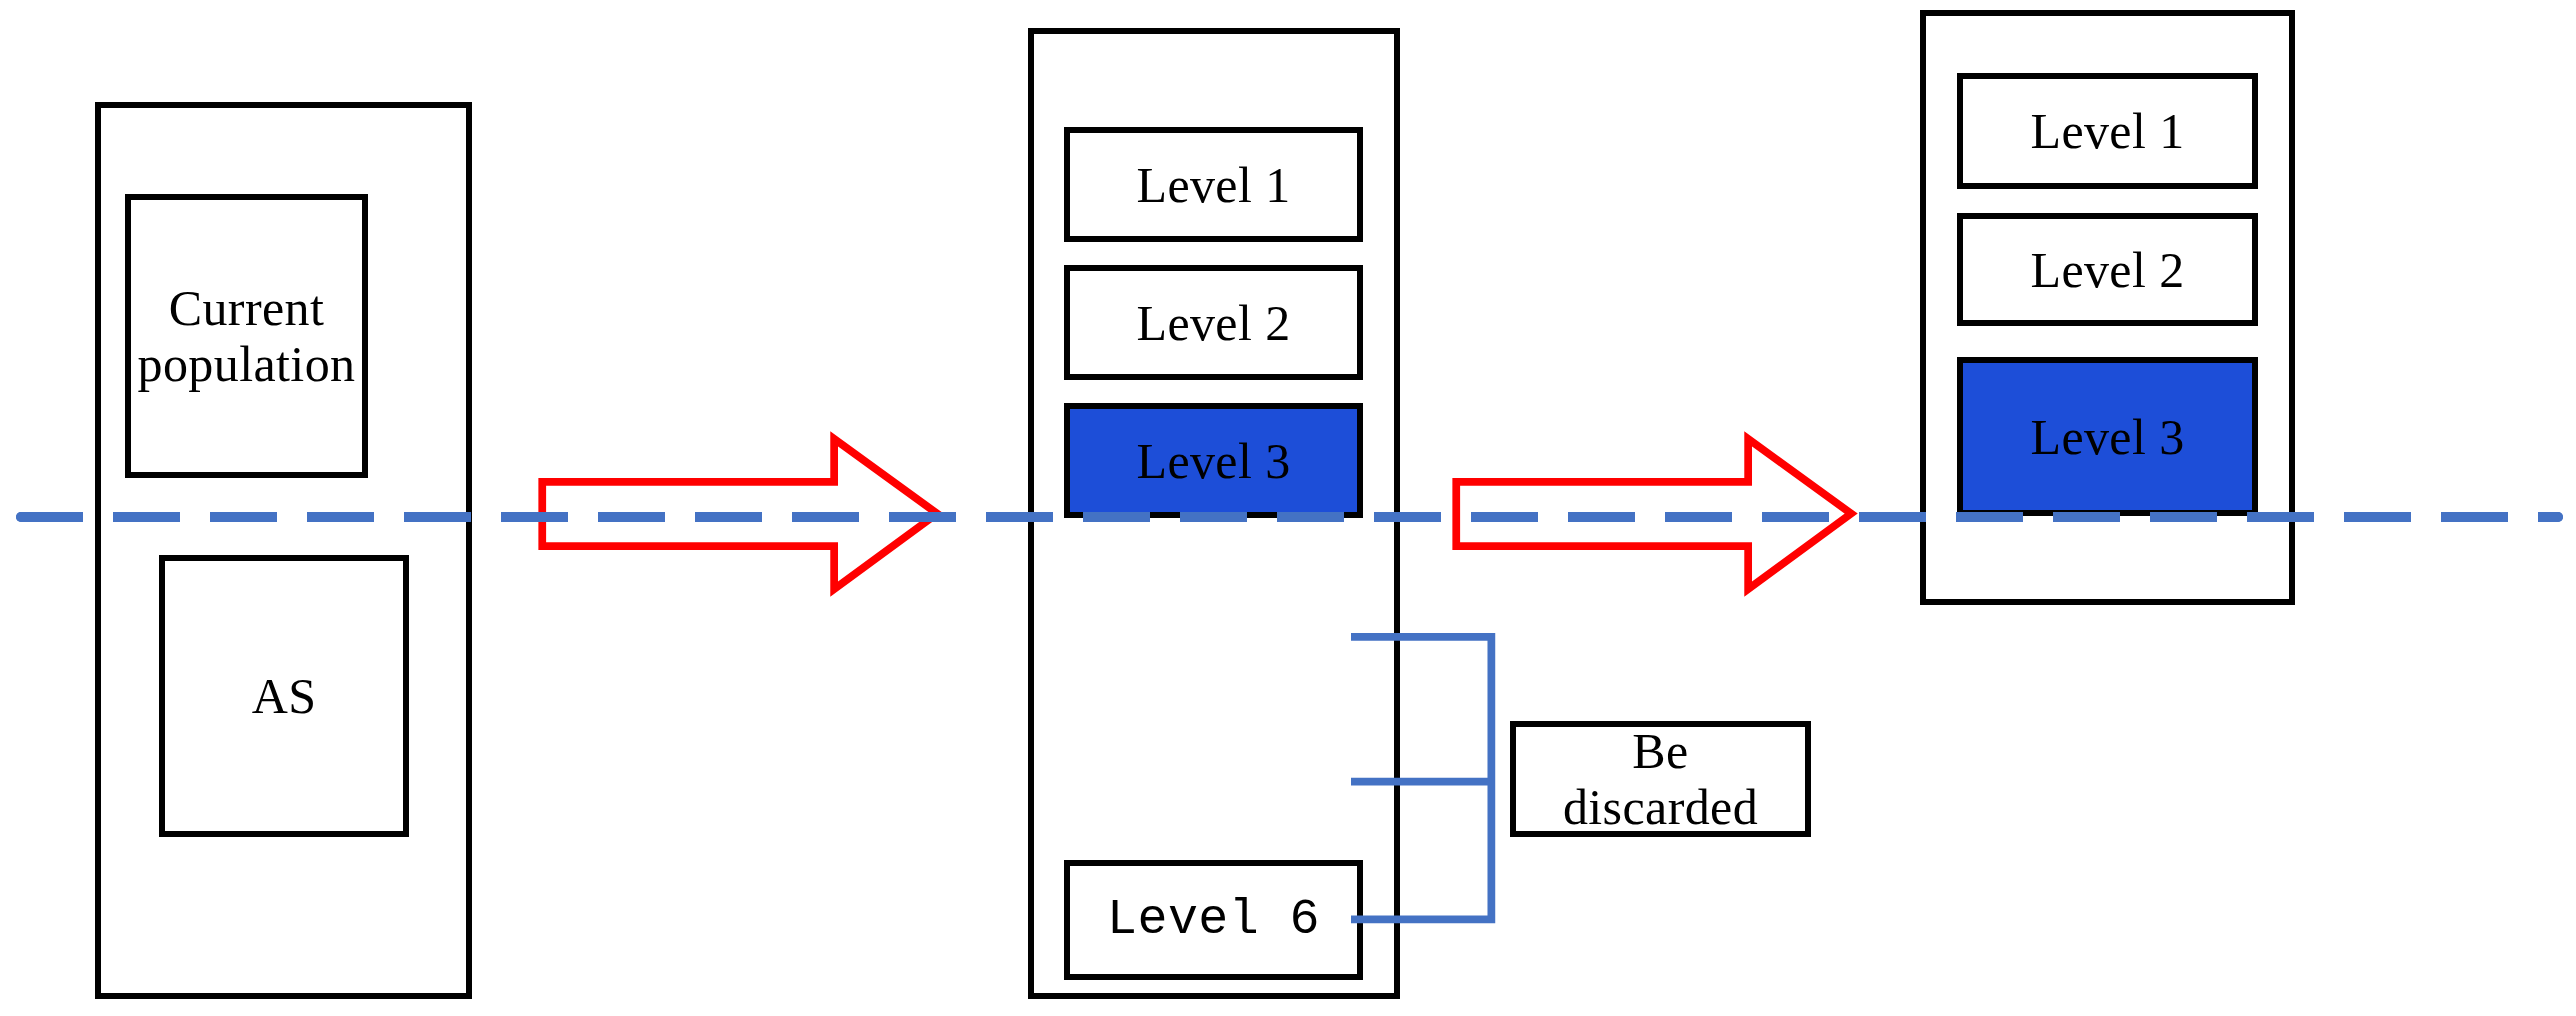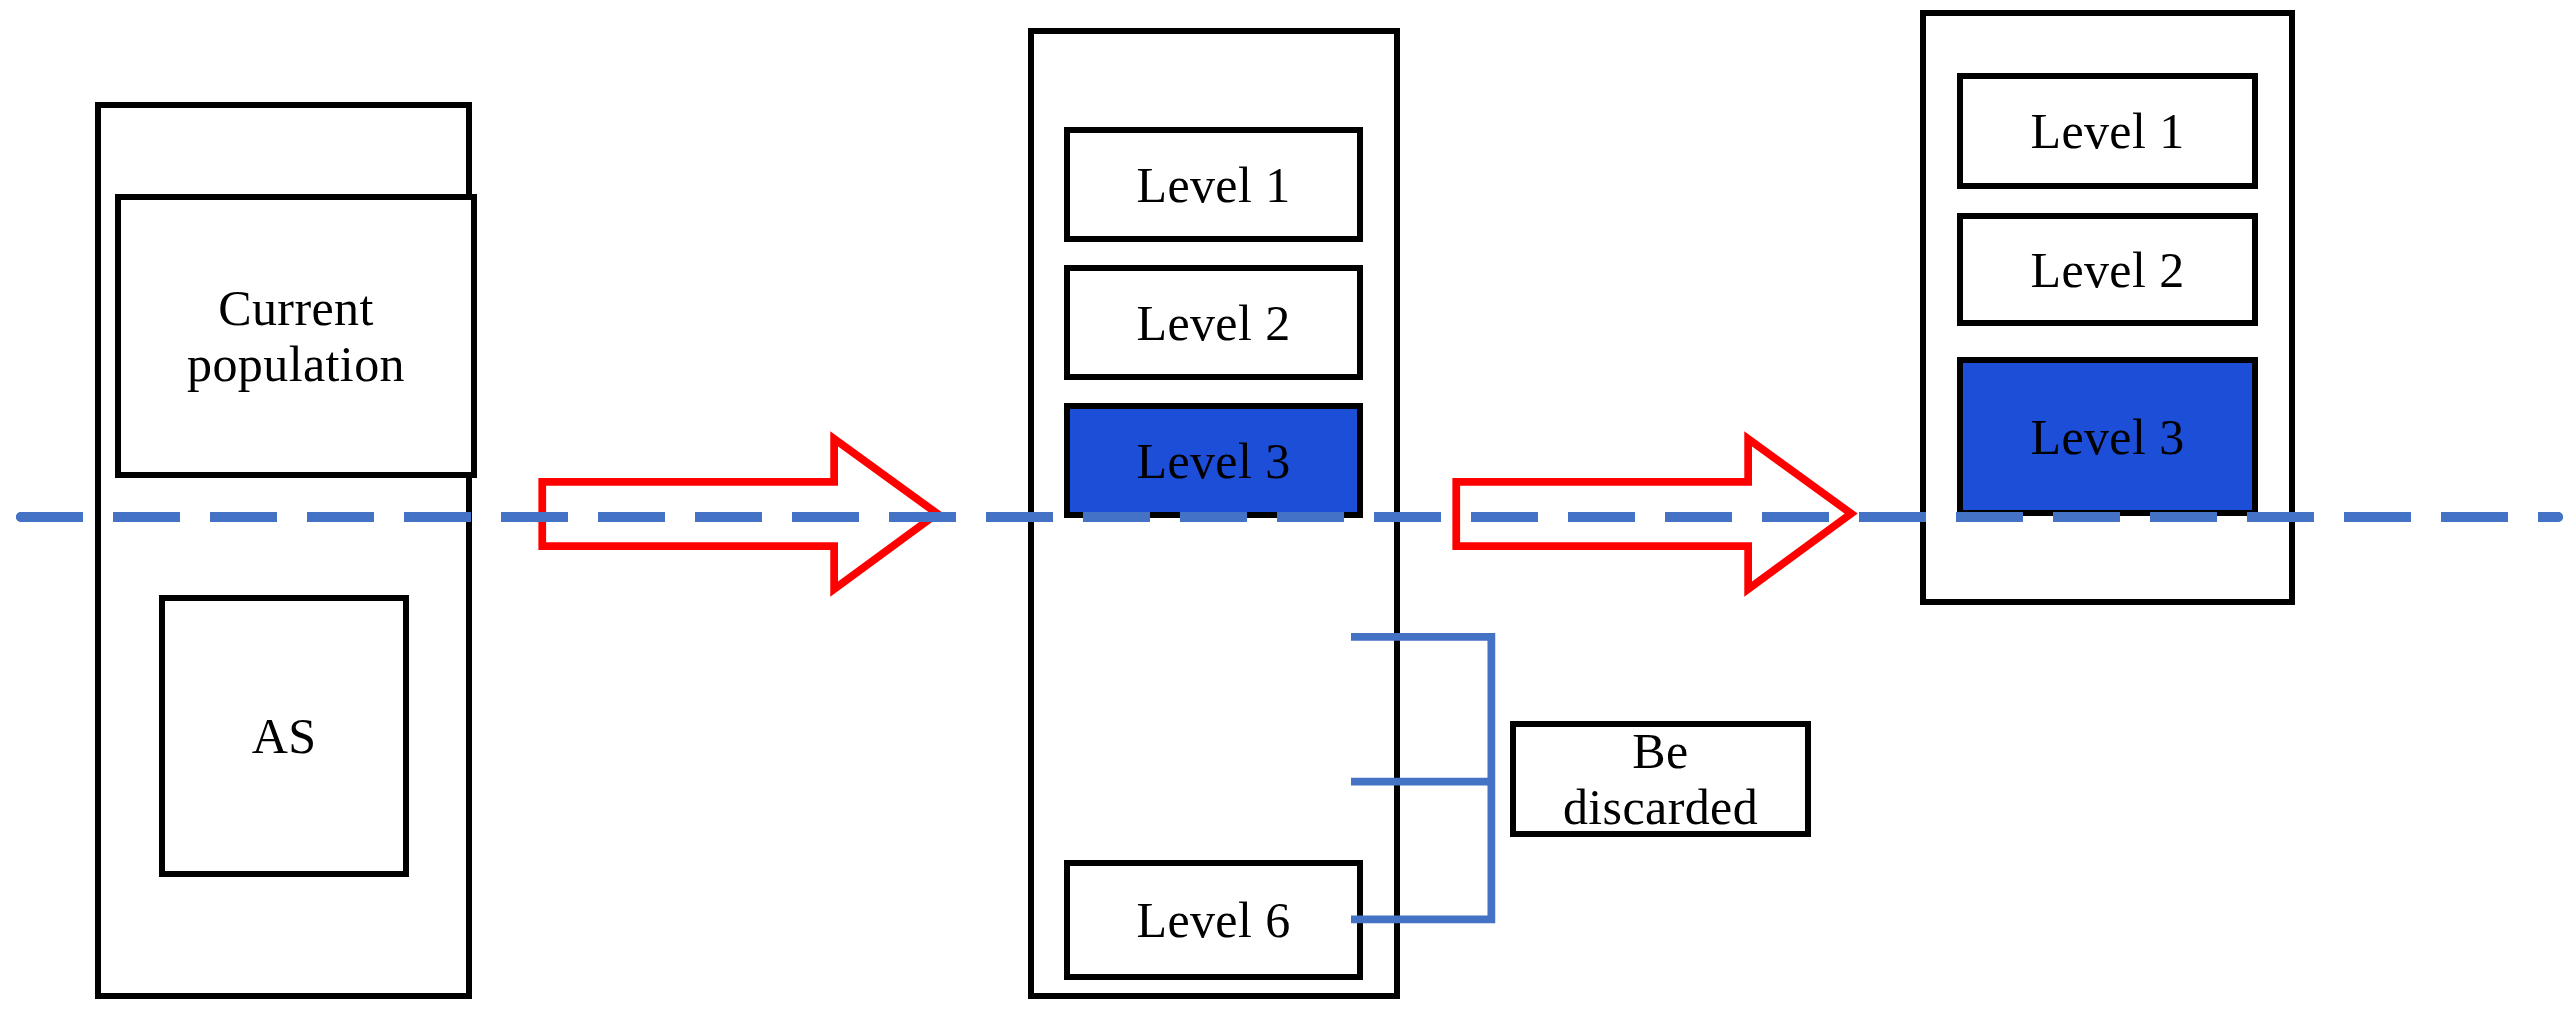--- a/index.html
+++ b/index.html
@@ -67,45 +67,45 @@
 </style>
 </head>
 <body>
 
 <div id="stage">
 
   <div class="dash-line" style="left:15.5px; top:512px; width:2547px;"></div>
 
   <div class="panel" style="left:95px; top:102px; width:377px; height:897px;">
   </div>
-  <div class="inner-box" style="left:115px; top:194px; width:362px; height:284px;align-items:center;">
+  <div class="inner-box" style="left:125px; top:194px; width:243px; height:284px;align-items:center;">
     <span class="box-label">Current
 population</span>
   </div>
-  <div class="inner-box" style="left:159px; top:595px; width:250px; height:282px;">
+  <div class="inner-box" style="left:159px; top:555px; width:250px; height:282px;">
     <span class="box-label">AS</span>
   </div>
 
   <svg class="arrow-svg" style="left:533px; top:426px;" width="422" height="176" viewBox="0 0 490 205">
     <polygon points="10,65 350,65 350,15 470,102 350,190 350,140 10,140" fill="none" stroke="#FF0000" stroke-width="9" stroke-linejoin="miter"></polygon>
   </svg>
 
   <div class="panel" style="left:1028px; top:27.5px; width:372px; height:971px;">
   </div>
 
   <div class="inner-box" style="left:1064px; top:127px; width:299px; height:115px;">
     <span class="box-label">Level 1</span>
   </div>
   <div class="inner-box" style="left:1064px; top:265px; width:299px; height:115px;">
     <span class="box-label">Level 2</span>
   </div>
   <div class="inner-box hl" style="left:1064px; top:403px; width:299px; height:115px;">
     <span class="box-label">Level 3</span>
   </div>
-  <div class="inner-box" style="left:1064px; top:860px; width:299px; height:120px;">
+  <div class="inner-box" style="left:1064px; top:860px; width:299px; height:120px;font-family:Liberation Mono, monospace;">
     <span class="box-label">Level 6</span>
   </div>
 
   <svg class="connector-svg" style="left:1351px; top:624px;" width="155" height="310" viewBox="0 0 180 360">
     <path d="M 0 15 L 163 15 L 163 343 L 0 343 M 163 183 L 0 183" fill="none" stroke="#4472C4" stroke-width="9" stroke-linecap="butt" stroke-linejoin="miter"></path>
   </svg>
 
   <div class="inner-box" style="left:1510px; top:721px; width:301px; height:116px;">
     <span class="box-label">Be
 discarded</span>

